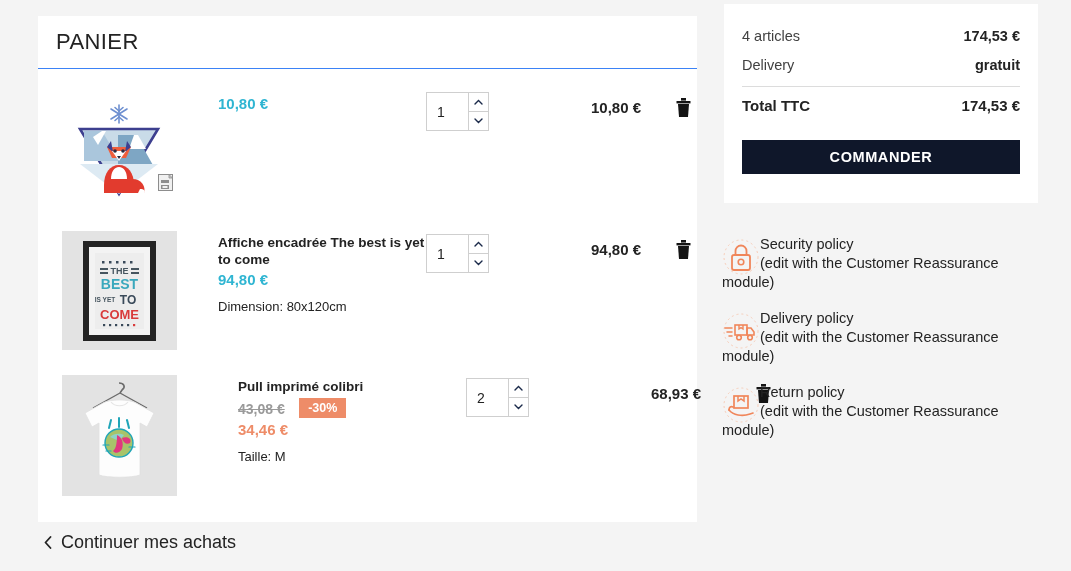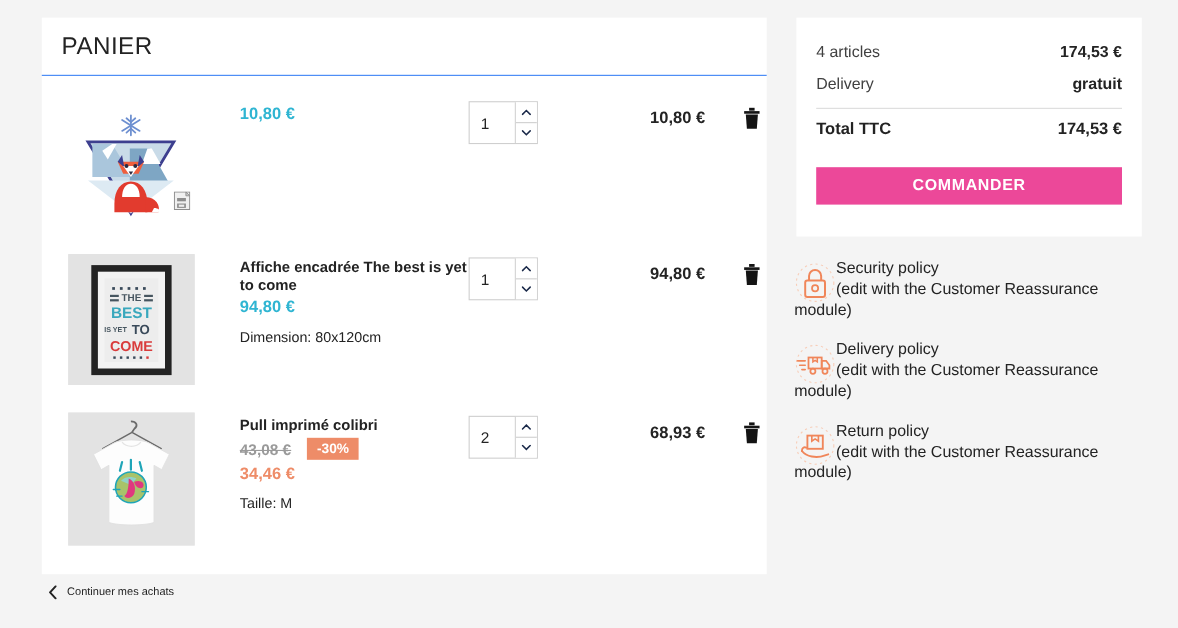--- a/index.html
+++ b/index.html
@@ -25,21 +25,21 @@
     border-bottom: 1px solid #3b82f6;
   }
   .cart-title {
     font-size: 22px; font-weight: 400; letter-spacing: .4px; color: #232323;
   }
   .cart-body { padding: 0 18px; }
 
   .cart-row { display: flex; align-items: flex-start; padding-top: 22px; }
   .cart-row.r1 { padding-top: 20px; }
   .cart-row.r2 { padding-top: 25px; }
-  .cart-row.r3 { padding-top: 25px; }
+  .cart-row.r3 { padding-top: 25px; gap: 20px; }
 
   .thumb-col { width: 162px; flex: 0 0 162px; position: relative; }
   .thumb { width: 115px; height: 117px; position: relative; }
   .thumb.r1 { background: #ffffff; margin-left: 6px; }
   .thumb.r2, .thumb.r3 { background: #e3e3e3; margin-left: 6px; }
   .thumb.r2 { height: 119px; }
   .thumb.r3 { height: 121px; }
 
   .file-badge {
     position: absolute; left: 102px; top: 85px;
@@ -85,53 +85,53 @@
 
   .total-col {
     width: 110px; flex: 0 0 110px; padding-top: 10px;
     font-size: 15px; font-weight: bold; text-align: right; color: #232323;
   }
   .del-col { flex: 1; padding-top: 8px; padding-left: 34px; }
   .trash { width: 17px; height: 21px; cursor: pointer; }
 
   
   .summary-card {
-    position: absolute; left: 724px; top: 16px;
+    position: absolute; left: 724px; top: 4px;
     width: 314px; height: 199px;
     background: #fff; padding: 18px 18px 0 18px;
   }
   .sum-line {
     display: flex; justify-content: space-between; align-items: baseline;
     font-size: 14.5px; padding: 6px 0 7px 0;
   }
   .sum-label { color: #414141; }
   .sum-val { font-weight: bold; color: #232323; font-size: 14.5px; }
   .sum-val.plain { font-weight: bold; }
   .sum-divider { border-top: 1px solid #dcdcdc; margin: 6px 0 4px 0; }
   .sum-line.total .sum-label { font-weight: bold; color: #232323; font-size: 15px; }
   .sum-line.total .sum-val { font-size: 15px; }
   .order-btn {
     display: block; width: 100%; height: 34px; margin-top: 19px;
-    background: #ec4899; color: #fff; border: none; cursor: pointer;
+    background: #0f172a; color: #fff; border: none; cursor: pointer;
     font-size: 14.5px; font-weight: bold; letter-spacing: .6px;
     font-family: "Liberation Sans", sans-serif;
   }
 
   
   .reassurance { position: absolute; left: 722px; top: 235px; width: 330px; }
   .re-block { margin-bottom: 17px; position: relative; }
   .re-icon { position: absolute; left: 0; top: 3px; width: 38px; height: 38px; }
   .re-text { font-size: 14.5px; line-height: 19px; color: #232323; }
   .re-indent { padding-left: 38px; display: block; }
 
   
   .continue {
     position: absolute; left: 44px; top: 532px;
     display: flex; align-items: center; gap: 9px;
-    font-size: 10px; color: #232323; cursor: pointer; text-decoration: none;
+    font-size: 18px; color: #232323; cursor: pointer; text-decoration: none;
   }
   .continue .lbl { color: #232323; }
 </style>
 </head>
 <body>
 
 <div class="page">
 
   <div class="cart-card">
     <div class="cart-header">

